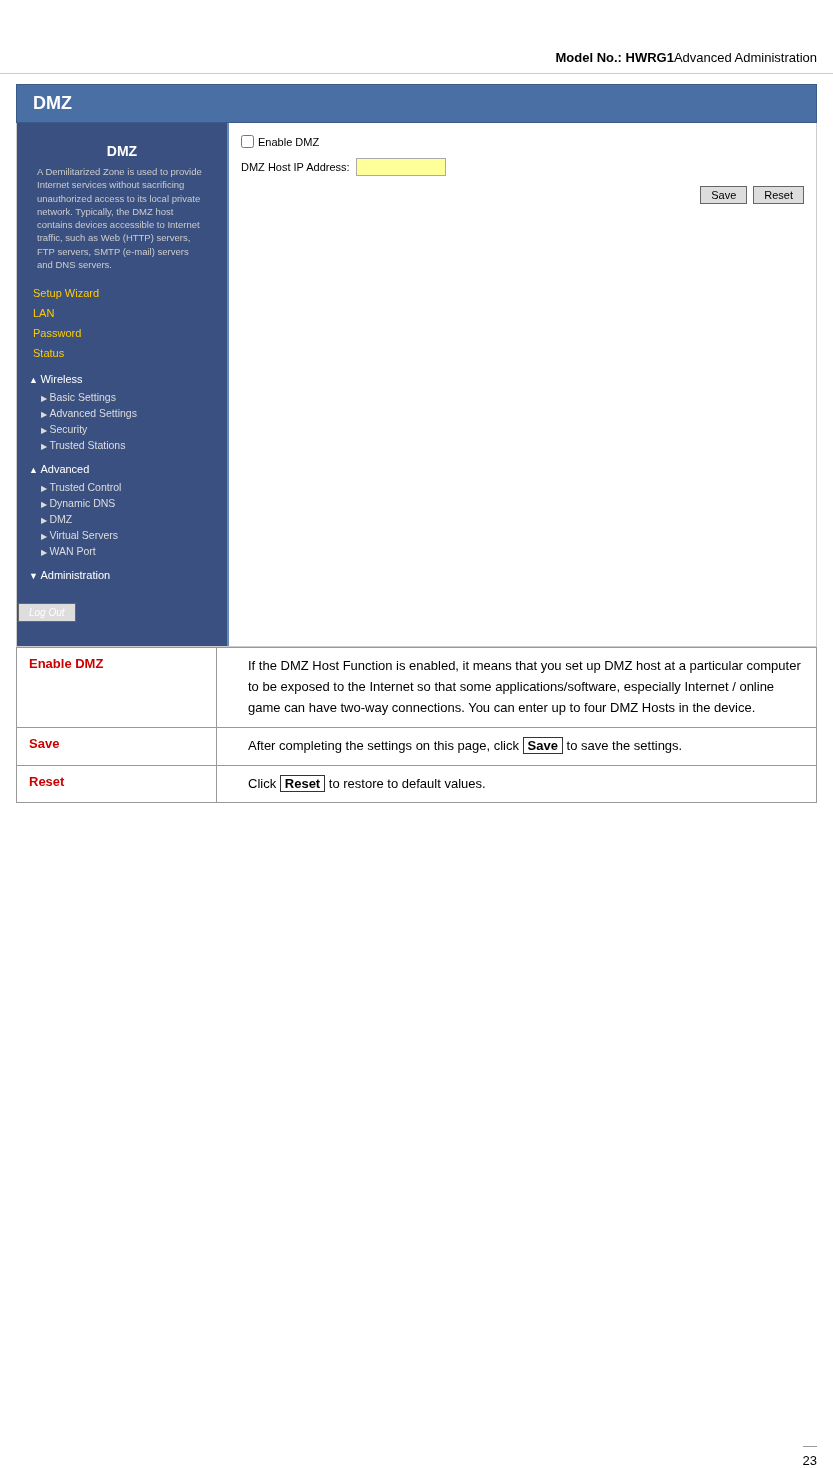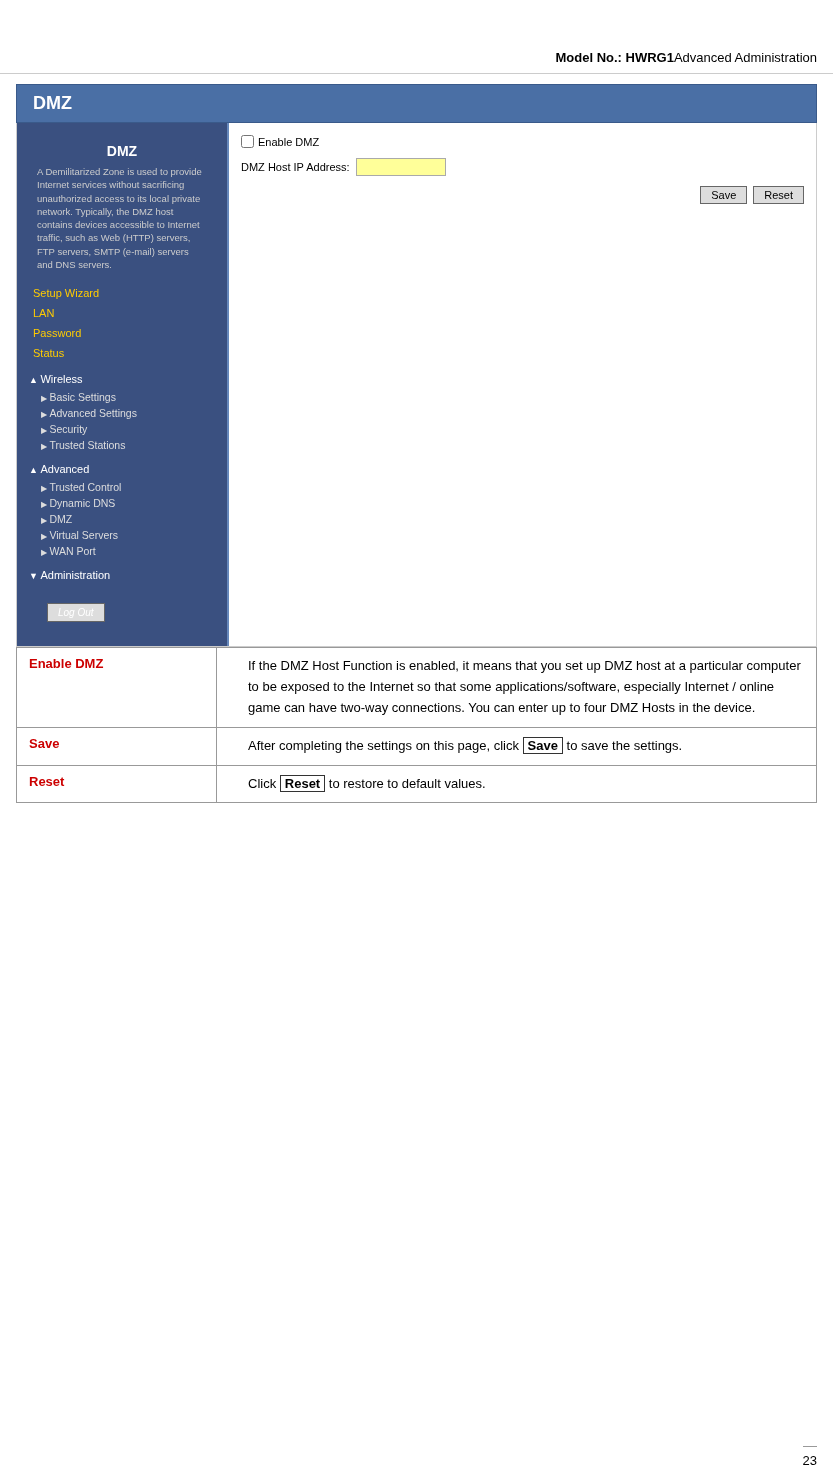--- a/index.html
+++ b/index.html
@@ -263,21 +263,21 @@
       <div class="nav-item sub-item">Dynamic DNS</div>
       <div class="nav-item sub-item">DMZ</div>
       <div class="nav-item sub-item">Virtual Servers</div>
       <div class="nav-item sub-item">WAN Port</div>
 
       <div style="height:6px;"></div>
       <div class="nav-section-header collapsed">
         <span>Administration</span>
       </div>
 
-      <div style="padding: 8px 30px; font-style: italic;">
+      <div style="padding: 8px 1px; font-style: italic;">
         <div class="logout-btn">Log Out</div>
       </div>
     </div>
   </div>
 
   <div class="router-right">
     <div class="enable-dmz-row">
       <input type="checkbox" style="">
       <label>Enable DMZ</label>
     </div>

